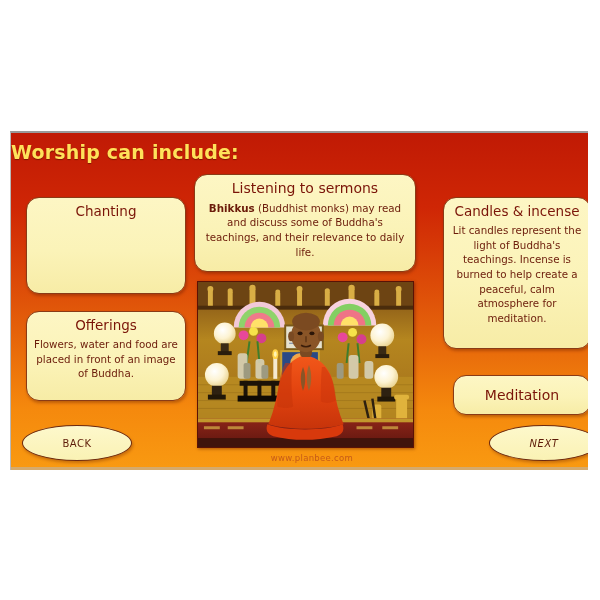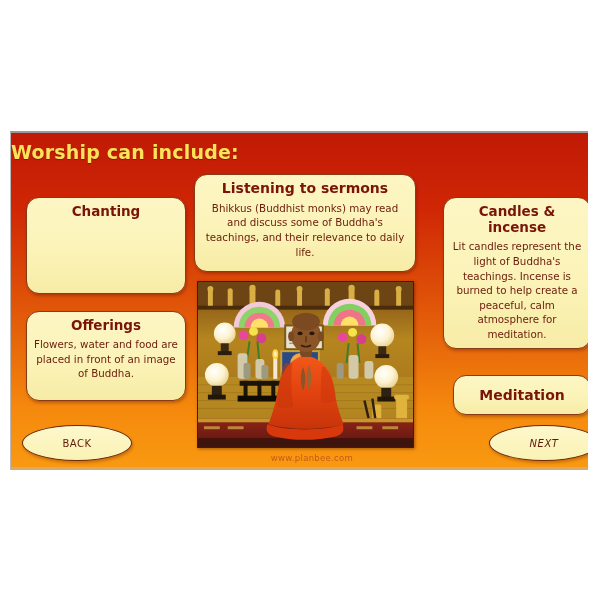--- a/index.html
+++ b/index.html
@@ -63,31 +63,31 @@
     background: linear-gradient(to bottom, #fdf6c4 0%, #fbf3b8 55%, #f7eca6 100%);
     border: 1.6px solid #8a3b16;
     border-radius: 13px;
     box-sizing: border-box;
     box-shadow: 1px 2px 3px rgba(90,20,0,.35);
     padding: 5px 7px;
     text-align: center;
   }
   .card-title {
     color: #7a1408;
-    font-weight: bold;
+    font-weight: normal;
     font-size: 13.5px;
     line-height: 1.2;
     margin-bottom: 4px;
   }
   .card-body {
     color: #6b1b0a;
     font-size: 10.3px;
     line-height: 1.42;
   }
-  .card-body b { font-weight: normal; }
+  .card-body b { font-weight: bold; }
 
   
   #card-chanting   { left: 15px;  top: 195px - 131px; }
   #card-chanting   { left: 15px;  top: 64px;  width: 160px; height: 97px; }
   #card-offerings  { left: 15px;  top: 178px; width: 160px; height: 90px; }
   #card-sermons    { left: 183px; top: 41px;  width: 222px; height: 98px; }
   #card-candles    { left: 432px; top: 64px;  width: 148px; height: 152px; }
   #card-meditation { left: 442px; top: 242px; width: 138px; height: 40px;
                      display:flex; align-items:center; justify-content:center; }
 

